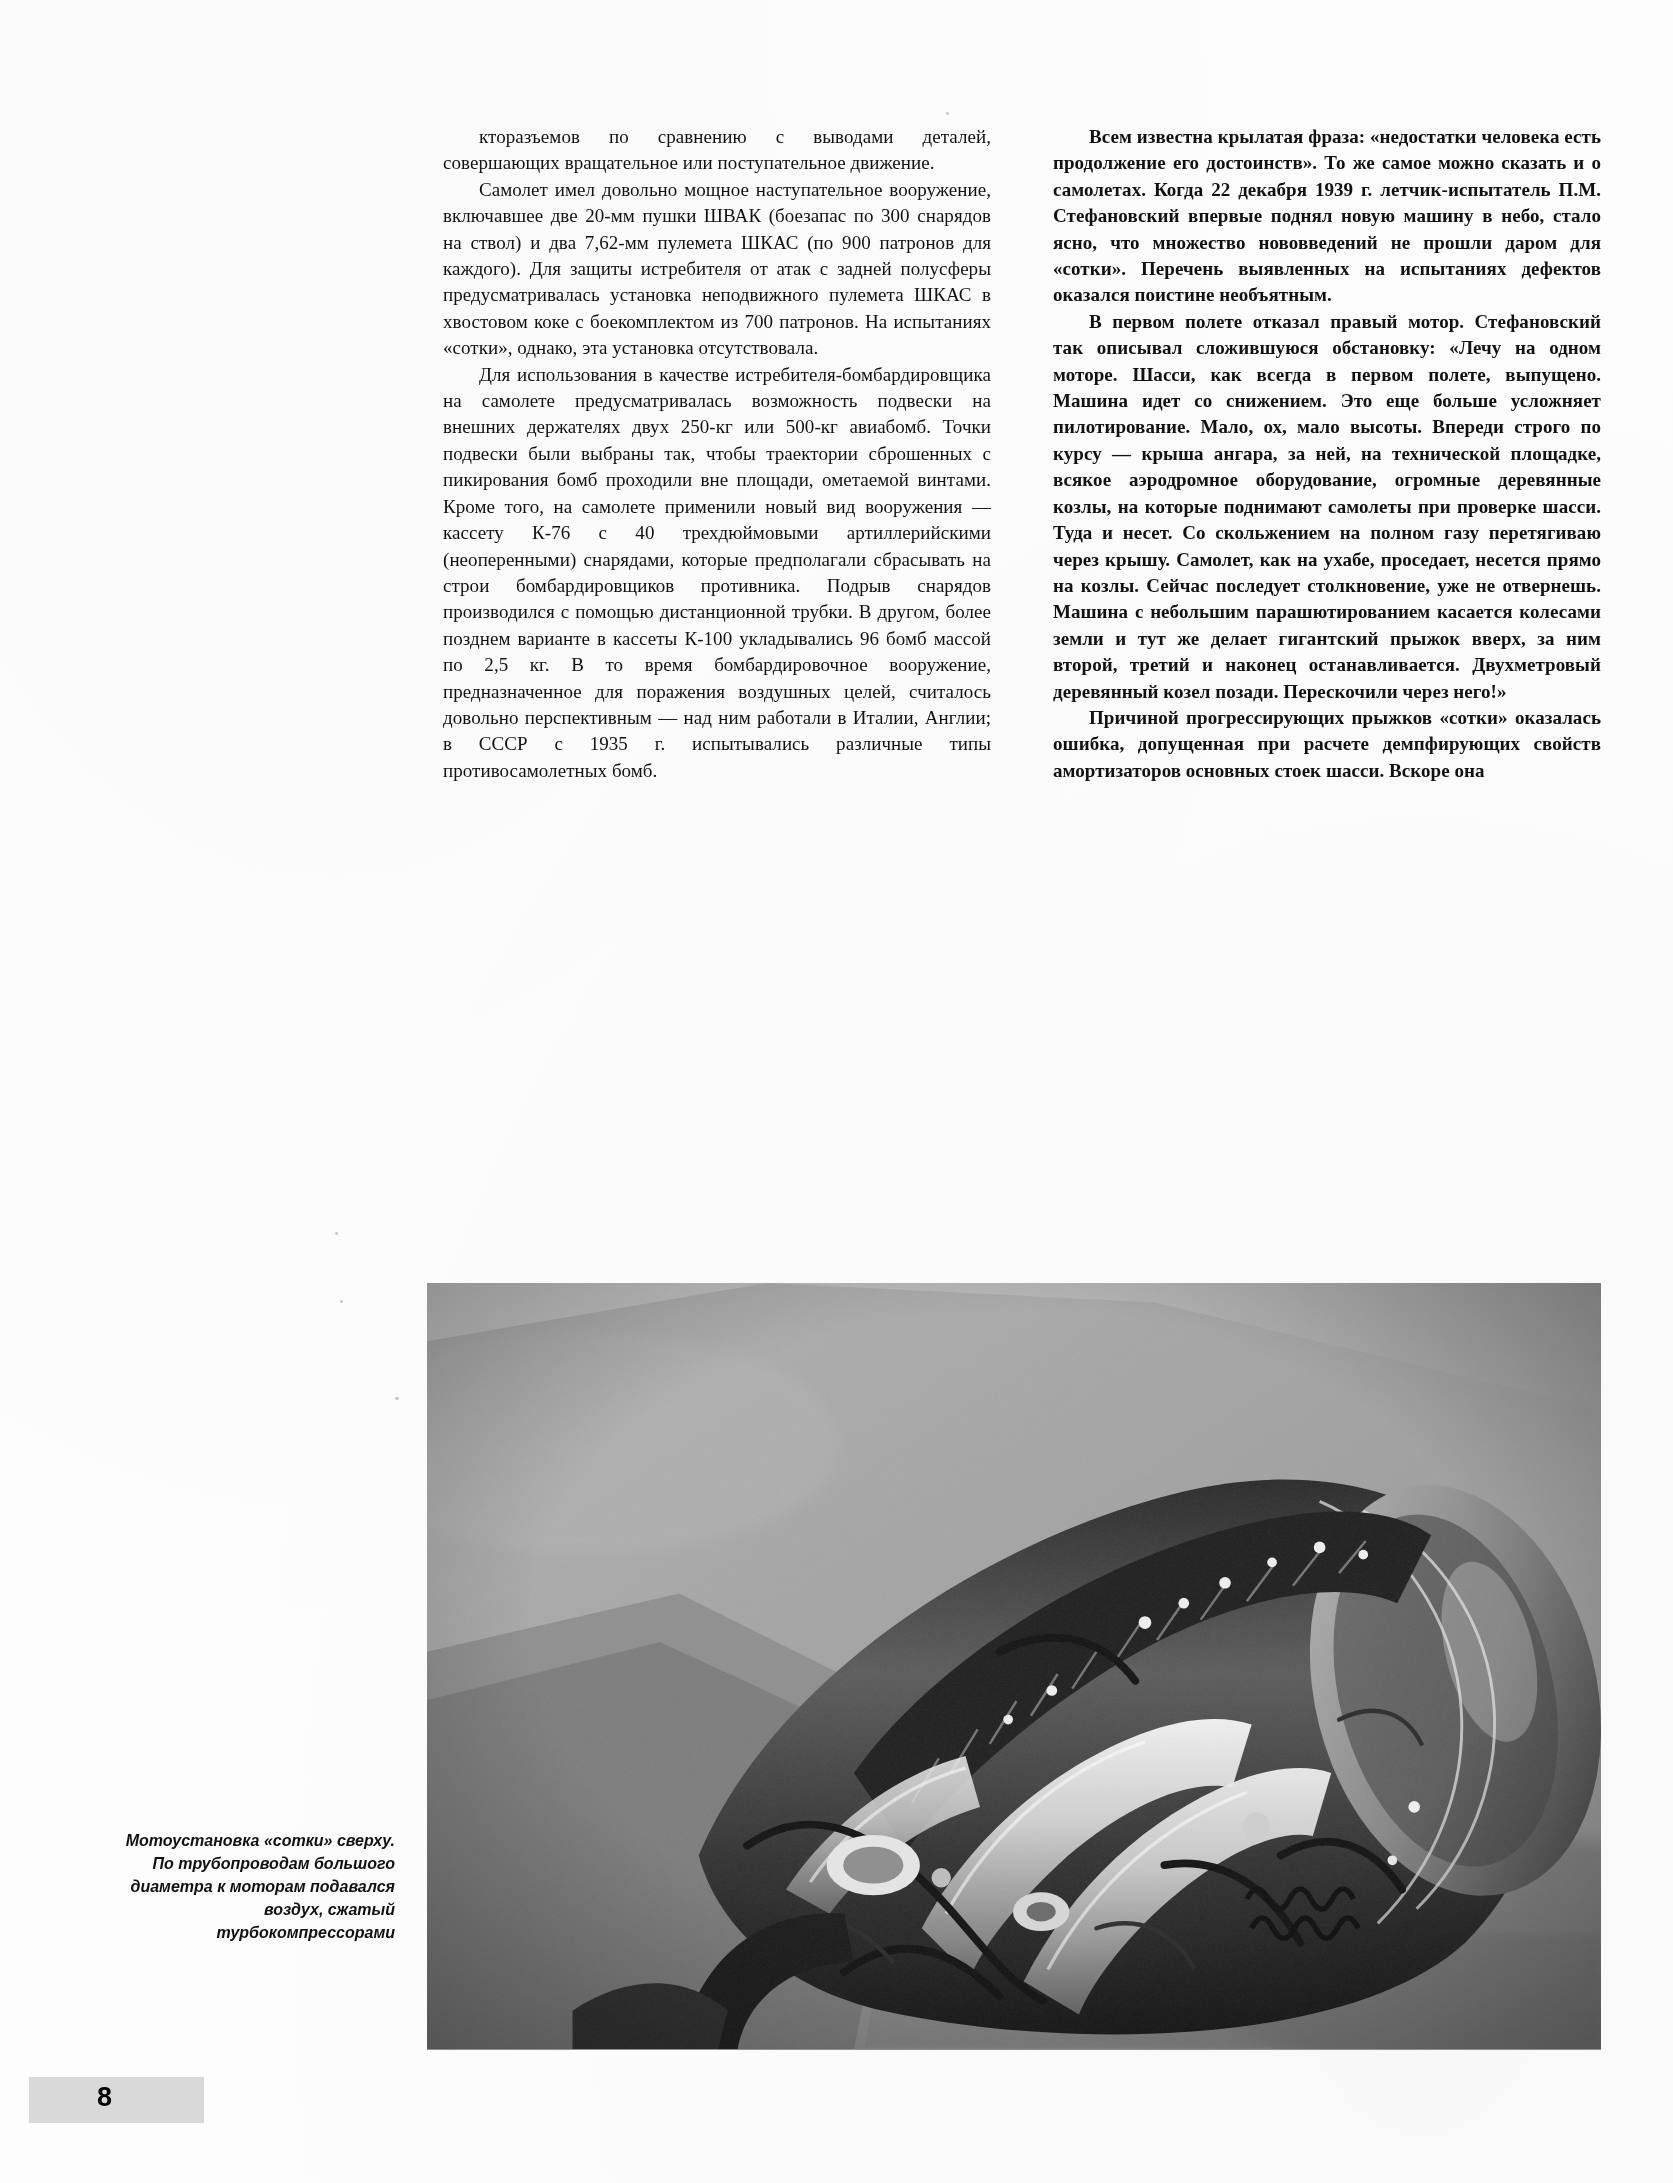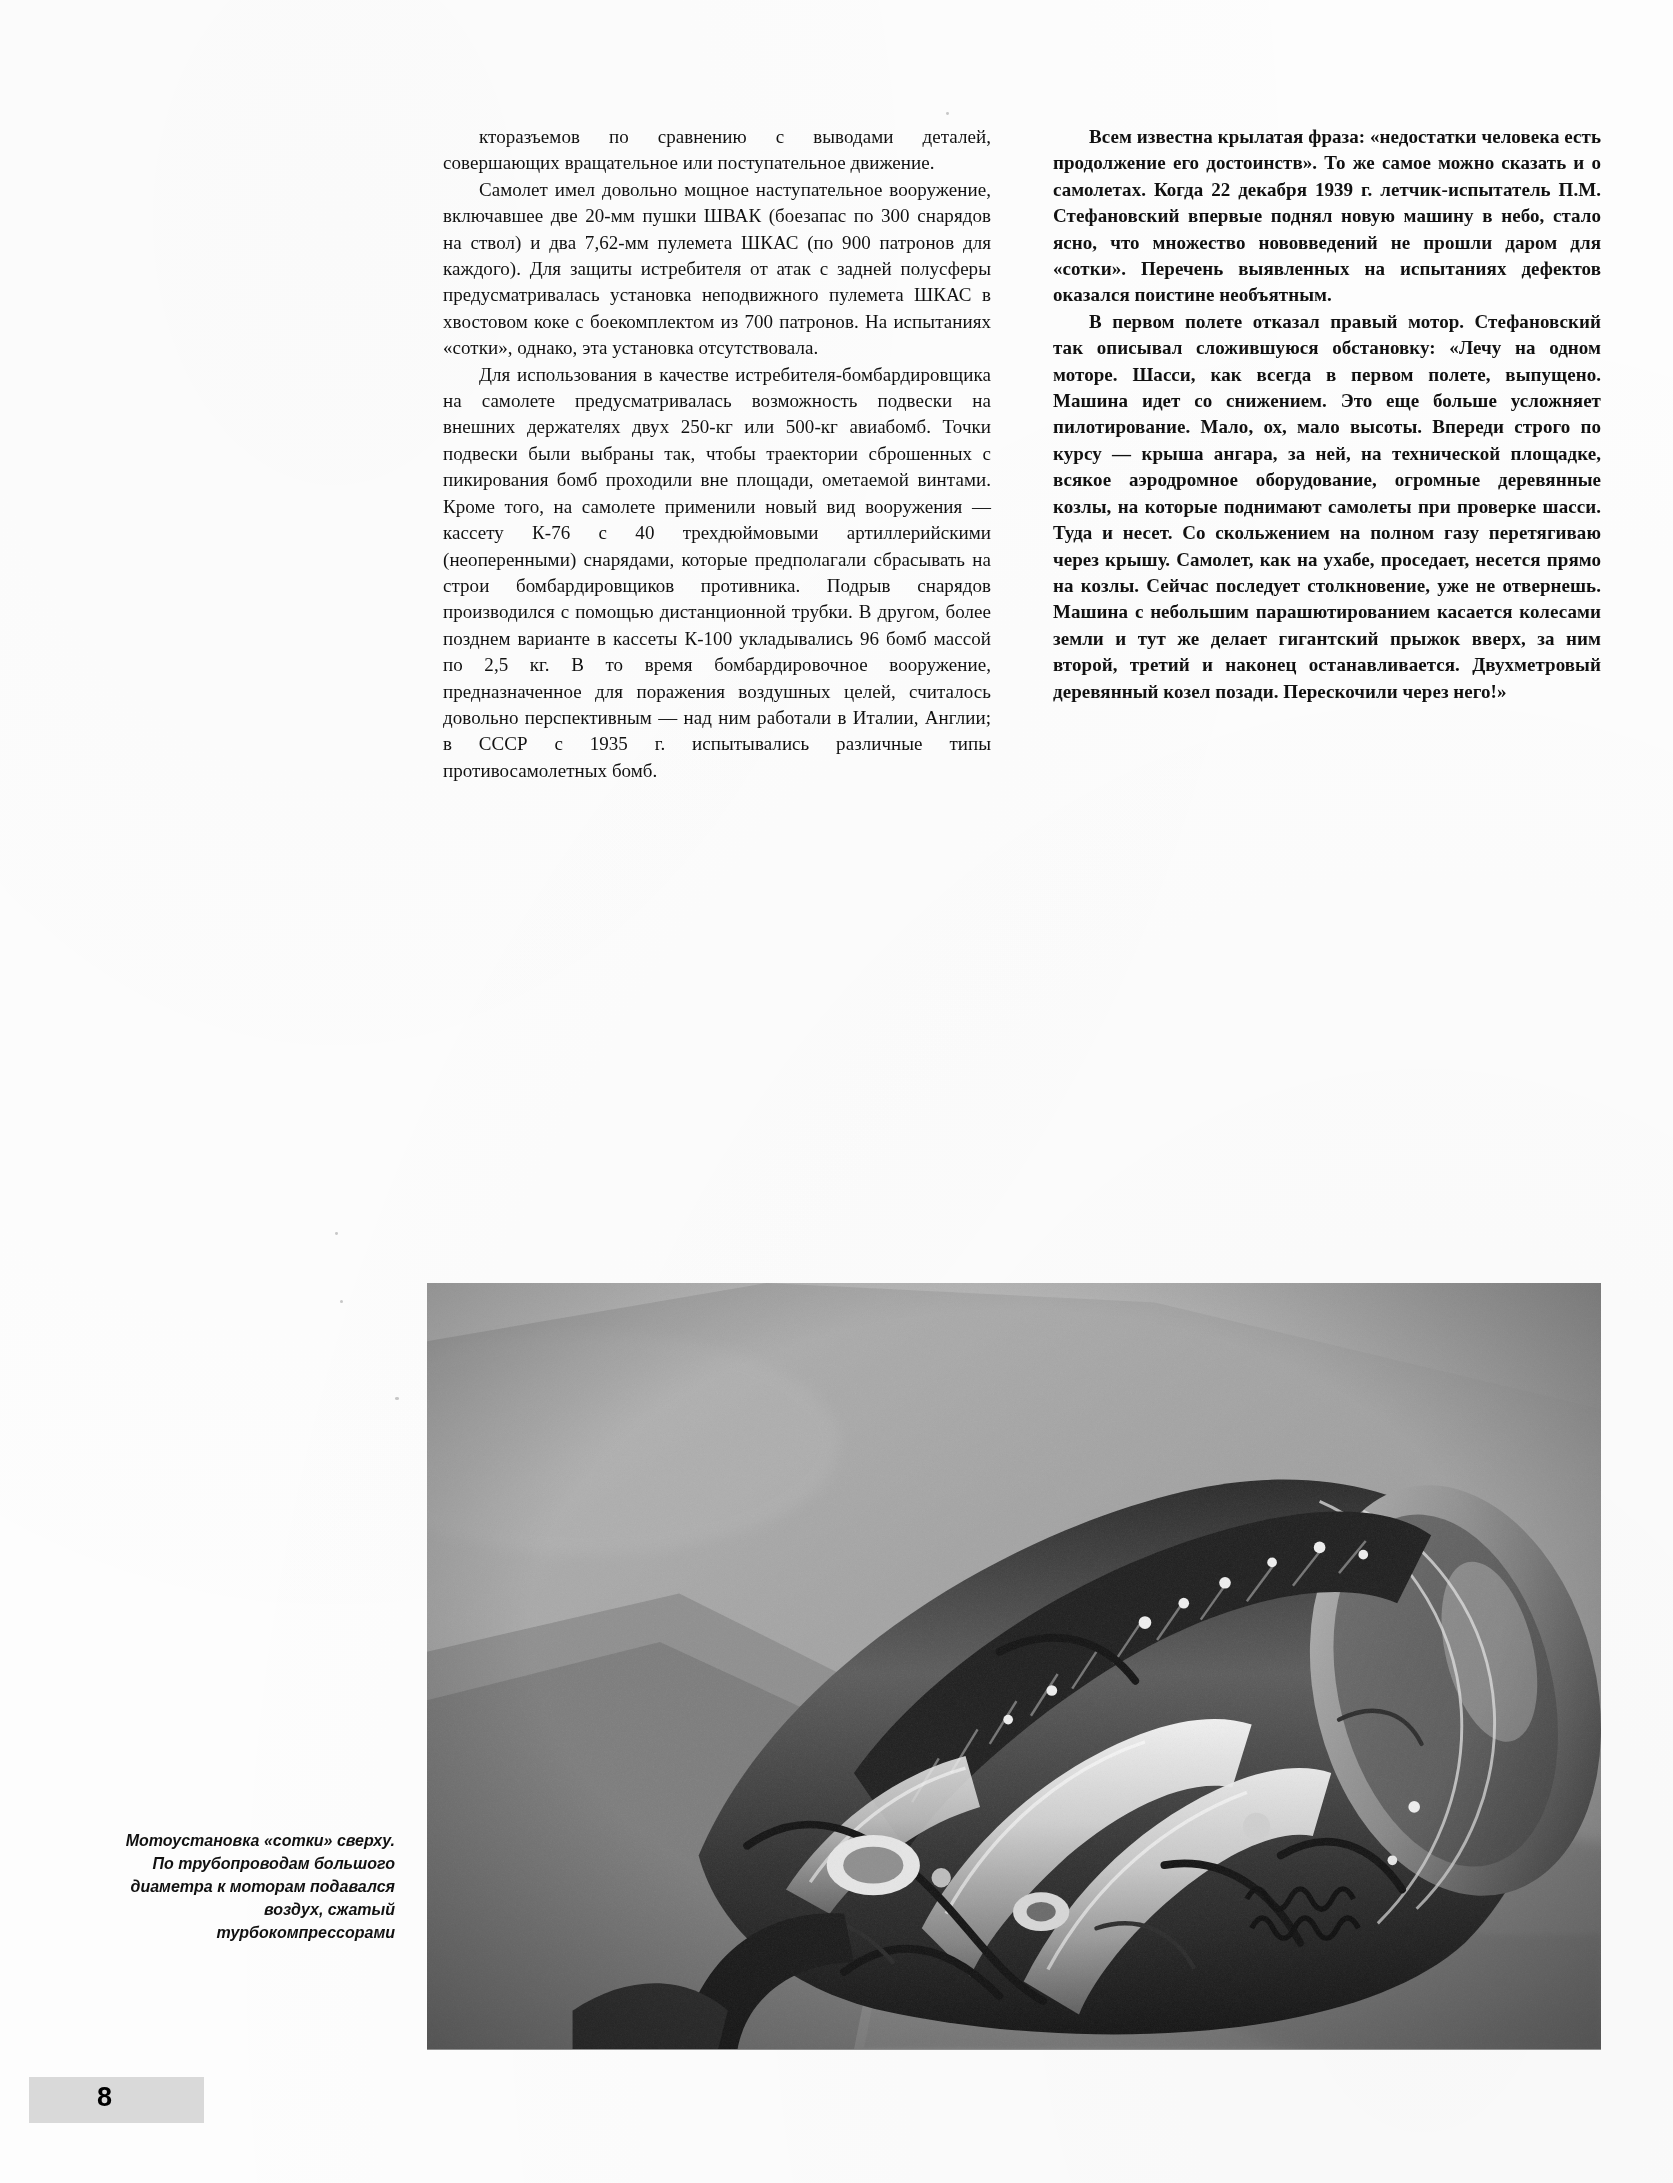--- a/index.html
+++ b/index.html
@@ -129,20 +129,21 @@
 
     <div class="col" id="col-left">
       <p>кторазъемов по сравнению с выводами деталей, совершающих вращательное или поступательное движение.</p>
       <p>Самолет имел довольно мощное наступательное вооружение, включавшее две 20-мм пушки ШВАК (боезапас по 300 снарядов на ствол) и два 7,62-мм пулемета ШКАС (по 900 патронов для каждого). Для защиты истребителя от атак с задней полусферы предусматривалась установка неподвижного пулемета ШКАС в хвостовом коке с боекомплектом из 700 патронов. На испытаниях «сотки», однако, эта установка отсутствовала.</p>
       <p>Для использования в качестве истребителя-бомбардировщика на самолете предусматривалась возможность подвески на внешних держателях двух 250-кг или 500-кг авиабомб. Точки подвески были выбраны так, чтобы траектории сброшенных с пикирования бомб проходили вне площади, ометаемой винтами. Кроме того, на самолете применили новый вид вооружения — кассету К-76 с 40 трехдюймовыми артиллерийскими (неоперенными) снарядами, которые предполагали сбрасывать на строи бомбардировщиков противника. Подрыв снарядов производился с помощью дистанционной трубки. В другом, более позднем варианте в кассеты К-100 укладывались 96 бомб массой по 2,5 кг. В то время бомбардировочное вооружение, предназначенное для поражения воздушных целей, считалось довольно перспективным — над ним работали в Италии, Англии; в СССР с 1935 г. испытывались различные типы противосамолетных бомб.</p>
     </div>
 
     <div class="col" id="col-right">
       <p>Всем известна крылатая фраза: «недостатки человека есть продолжение его достоинств». То же самое можно сказать и о самолетах. Когда 22 декабря 1939 г. летчик-испытатель П.М. Стефановский впервые поднял новую машину в небо, стало ясно, что множество нововведений не прошли даром для «сотки». Перечень выявленных на испытаниях дефектов оказался поистине необъятным.</p>
       <p>В первом полете отказал правый мотор. Стефановский так описывал сложившуюся обстановку: «Лечу на одном моторе. Шасси, как всегда в первом полете, выпущено. Машина идет со снижением. Это еще больше усложняет пилотирование. Мало, ох, мало высоты. Впереди строго по курсу — крыша ангара, за ней, на технической площадке, всякое аэродромное оборудование, огромные деревянные козлы, на которые поднимают самолеты при проверке шасси. Туда и несет. Со скольжением на полном газу перетягиваю через крышу. Самолет, как на ухабе, проседает, несется прямо на козлы. Сейчас последует столкновение, уже не отвернешь. Машина с небольшим парашютированием касается колесами земли и тут же делает гигантский прыжок вверх, за ним второй, третий и наконец останавливается. Двухметровый деревянный козел позади. Перескочили через него!»</p>
+      <p>Причиной прогрессирующих прыжков «сотки» оказалась ошибка, допущенная при расчете демпфирующих свойств амортизаторов основных стоек шасси. Вскоре она</p>
     </div>
 
   </div>
 
   <div id="photo-wrap">
     <svg id="photo" viewBox="0 0 2420 1580" preserveAspectRatio="none">
       <defs>
         <linearGradient id="skyg" x1="0" y1="0" x2="1" y2="1">
           <stop offset="0%" stop-color="#c9c9c9"></stop>
           <stop offset="45%" stop-color="#a8a8a8"></stop>

